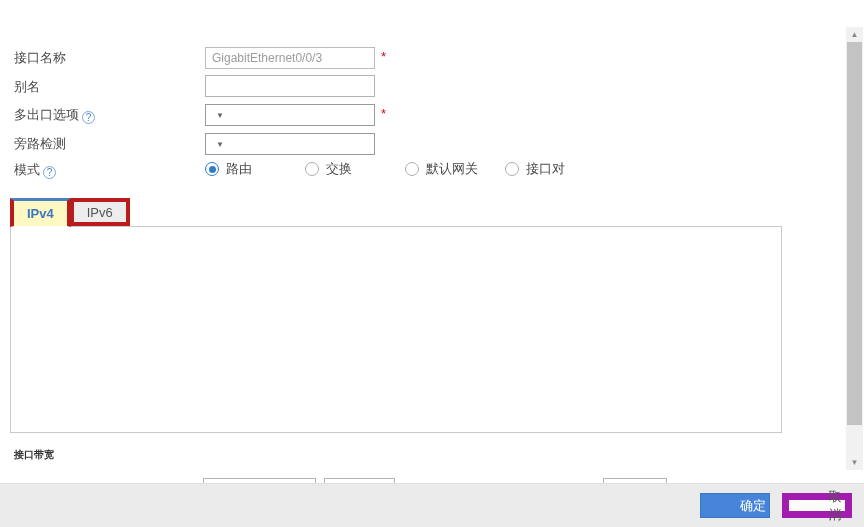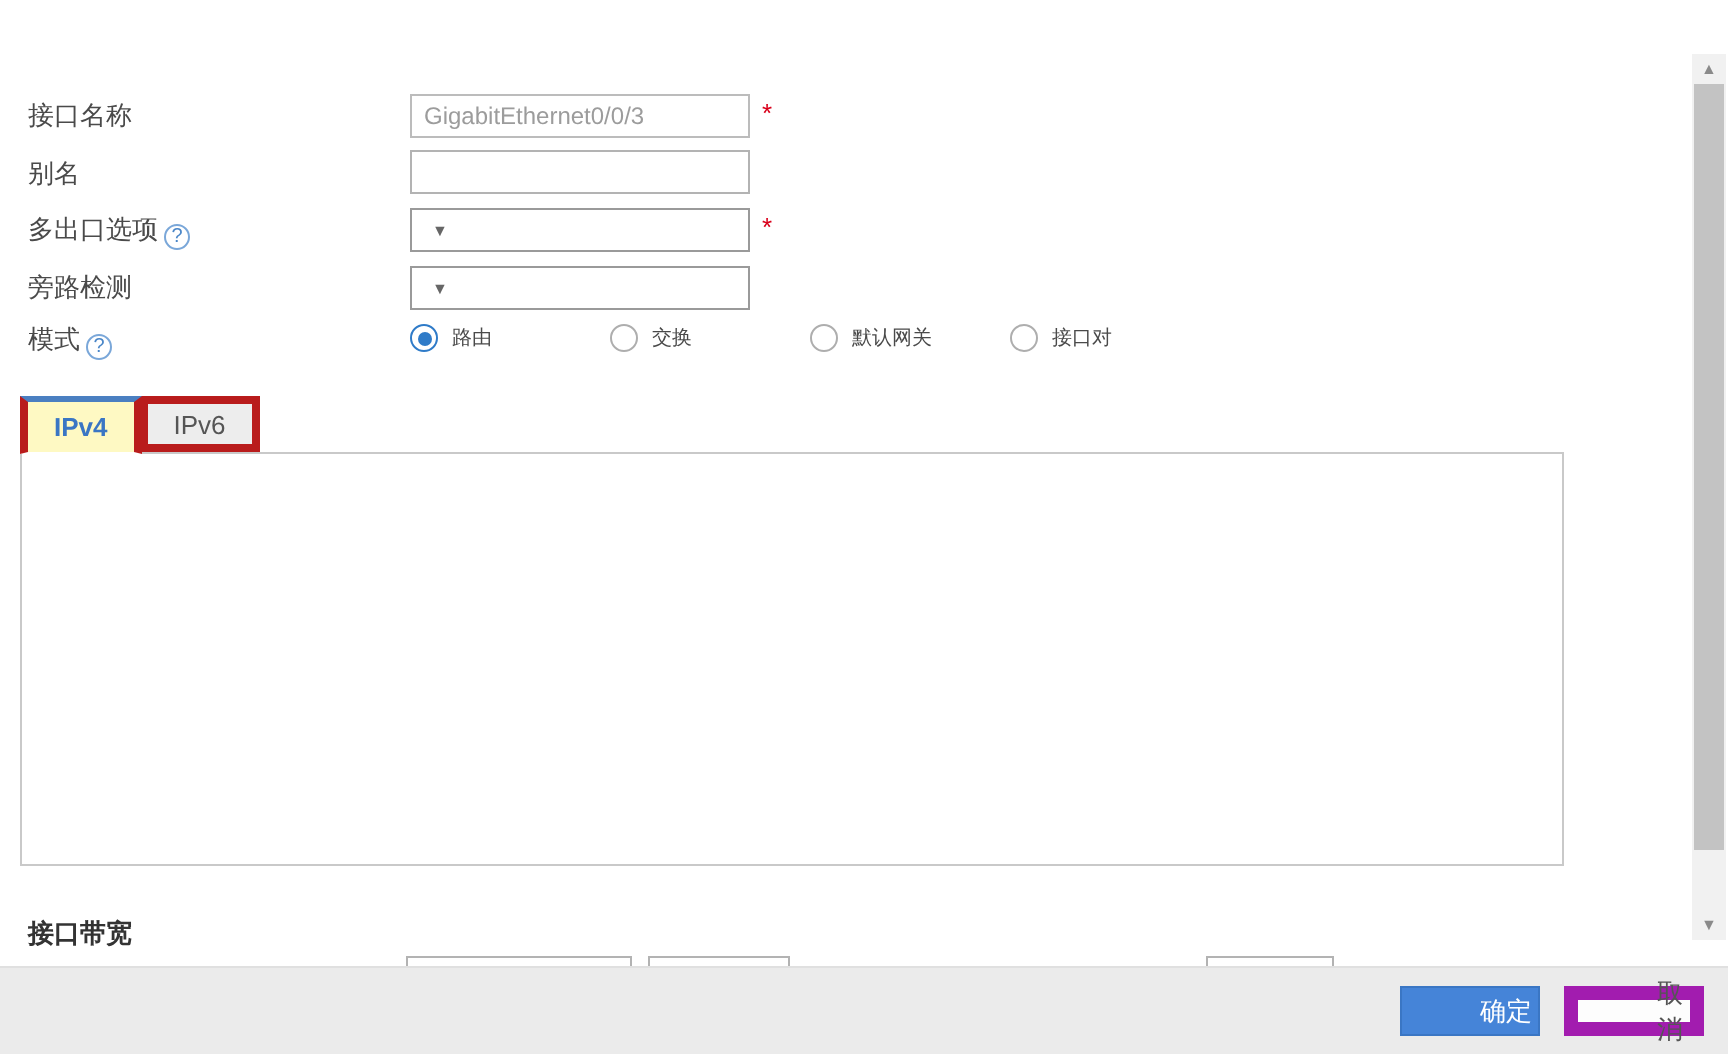--- a/index.html
+++ b/index.html
@@ -29,38 +29,38 @@
   .select { position:absolute; height:22px; border:1px solid #9a9a9a; background:#fff;
     display:flex; align-items:center; padding:0 6px; cursor:pointer; }
   .select .val { font-size:12px; color:#333; flex:1; }
   .select .arr { font-size:8px; color:#666; margin-left:4px; }
 
   .radio-item { position:absolute; display:flex; align-items:center; cursor:pointer; height:16px; }
   .radio { width:14px; height:14px; border:1px solid #aeaeae; border-radius:50%; background:#fff;
     display:inline-flex; align-items:center; justify-content:center; margin-right:7px; flex:none; }
   .radio.checked { border-color:#2f7bc8; }
   .radio.checked::after { content:""; width:7px; height:7px; border-radius:50%; background:#2f7bc8; }
-  .radio-item .rlbl { font-size:10px; color:#4a4a4a; white-space:nowrap;text-align:right; }
+  .radio-item .rlbl { font-size:13px; color:#4a4a4a; white-space:nowrap;text-align:right; }
 
   .checkbox { position:absolute; width:14px; height:14px; border:1px solid #9a9a9a; background:#fff; cursor:pointer; }
 
   
   .tabs { position:absolute; left:10px; top:198px; display:flex; z-index:2; }
   .tab { height:28px; padding:0 13px; display:flex; align-items:center; font-size:13px;
     border:4px solid #b91c1c; background:#ededed; color:#555; cursor:pointer; margin-right:-1px; }
   .tab.active { background:#fef9c3; color:#3a76c4; font-weight:bold;
     border-top:3px solid #4a7fc1; border-bottom:1px solid #fff; height:29px; position:relative; z-index:3; }
   .panel { position:absolute; left:10px; top:226px; width:772px; height:207px;
     border:1px solid #c9c9c9; background:#fff; z-index:1; }
 
   .ta { position:absolute; border:1px solid #b3b3b3; background:#fff; font-family:inherit;
     font-size:12px; color:#333; padding:3px 6px; resize:none; outline:none; overflow:hidden; }
   .hint { position:absolute; font-size:12px; color:#595959; line-height:15px; white-space:nowrap; }
 
-  .section-title { position:absolute; font-size:13px; font-weight:bold; color:#333;margin-top:10px; }
+  .section-title { position:absolute; font-size:10px; font-weight:bold; color:#333; }
 
   
   .stub { position:absolute; height:26px; border:1px solid #b3b3b3; background:#fff; z-index:1; }
 
   
   .footer { position:absolute; left:0; top:483px; width:864px; height:44px;
     background:#ebebeb; border-top:1px solid #e0e0e0; z-index:4; }
   .btn { position:absolute; top:9px; width:70px; height:25px; font-size:13px; font-family:Liberation Mono, monospace;
     display:flex; align-items:center; justify-content:center; cursor:pointer;padding-left:36px; }
   .btn-ok { right:94px; background:#4584d8; border:1px solid #3a76c4; color:#fff; }

